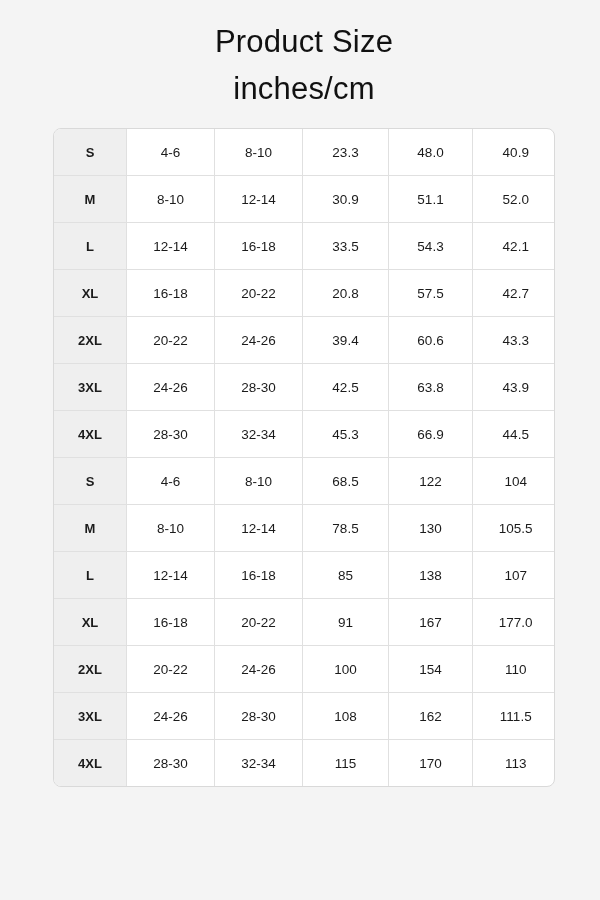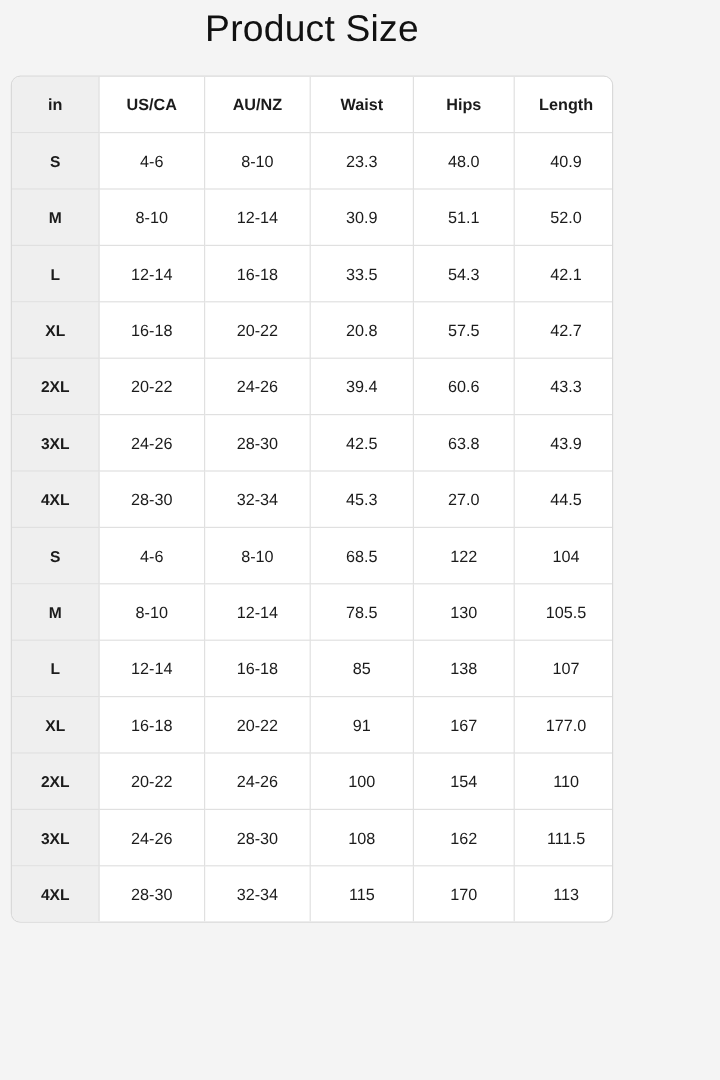--- a/index.html
+++ b/index.html
@@ -14,20 +14,22 @@
     color: #1b1b1b;
     overflow: hidden;
   }
   .page {
     width: 520px;
     height: 900px;
     box-sizing: border-box;
     display: flex;
     flex-direction: column;
     align-items: center;
+    padding-top: 18px;
+    margin-left: 44px;
   }
   .title {
     font-size: 31px;
     line-height: 47px;
     font-weight: 400;
     text-align: center;
     letter-spacing: 0.2px;
     color: #111;
     margin: 0 0 16px 0;
     max-width: 430px;
@@ -80,41 +82,34 @@
   table tr td:first-child, table tr th:first-child { border-left: none; }
   table tr td:last-child, table tr th:last-child { border-right: none; }
 </style>
 </head>
 <body>
 
 <div class="page">
 
   <h1 class="title">
     <span>Product Size</span>
+    <span>inches/cm</span>
   </h1>
 
   <div class="table-wrap">
     <table>
       <colgroup>
         <col class="c1">
           <col class="c2">
           <col class="c3">
           <col class="c4">
           <col class="c5">
           <col class="c6">
       </colgroup>
       <tbody id="table-body">
-          <tr class="header">
-            <th>in</th>
-            <th>US/CA</th>
-            <th>AU/NZ</th>
-            <th>Waist</th>
-            <th>Hips</th>
-            <th>Length</th>
-          </tr>
           <tr>
             <td>S</td>
             <td>4-6</td>
             <td>8-10</td>
             <td>23.3</td>
             <td>48.0</td>
             <td>40.9</td>
           </tr>
           <tr>
             <td>M</td>
@@ -154,21 +149,21 @@
             <td>28-30</td>
             <td>42.5</td>
             <td>63.8</td>
             <td>43.9</td>
           </tr>
           <tr>
             <td>4XL</td>
             <td>28-30</td>
             <td>32-34</td>
             <td>45.3</td>
-            <td>27.0</td>
+            <td>66.9</td>
             <td>44.5</td>
           </tr>
           <tr>
             <td>S</td>
             <td>4-6</td>
             <td>8-10</td>
             <td>68.5</td>
             <td>122</td>
             <td>104</td>
           </tr>

